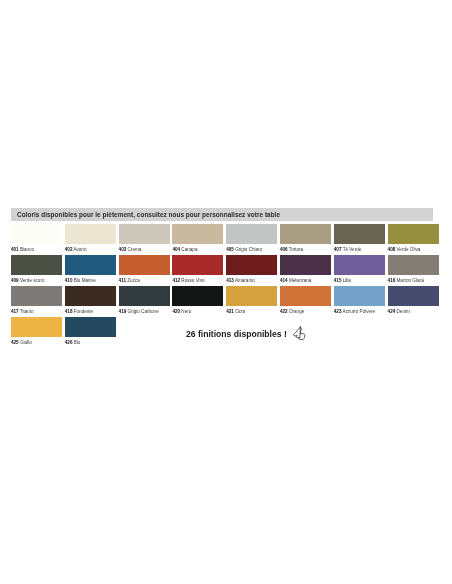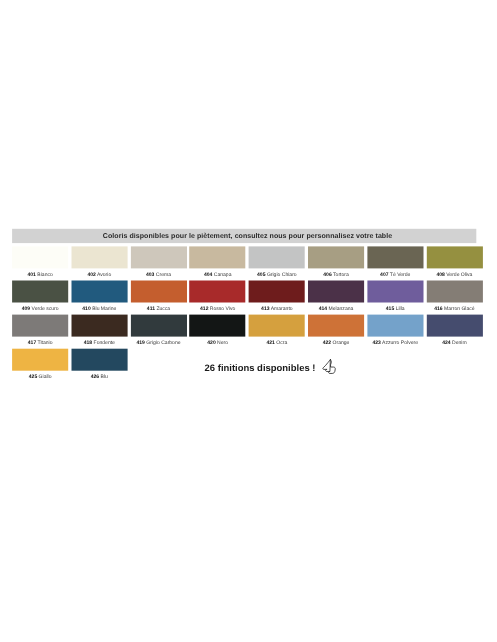--- a/index.html
+++ b/index.html
@@ -13,21 +13,20 @@
     position: relative;
     font-family: "Liberation Sans", sans-serif;
     overflow: hidden;
   }
 
   #color-chart {
     position: absolute;
     left: 11px;
     top: 208px;
     width: 430px;
-    text-align: center;
   }
 
   .chart-header {
     background: #d2d2d2;
     height: 13px;
     line-height: 13px;
     padding: 0 0 0 6px;
     box-sizing: border-box;
     width: 422px;
   }

